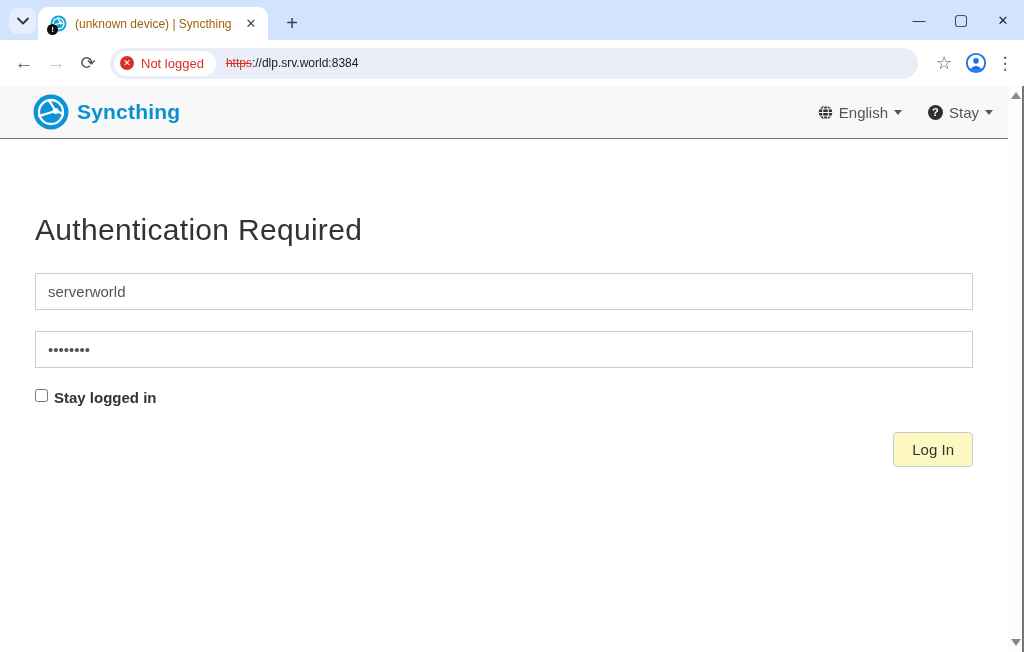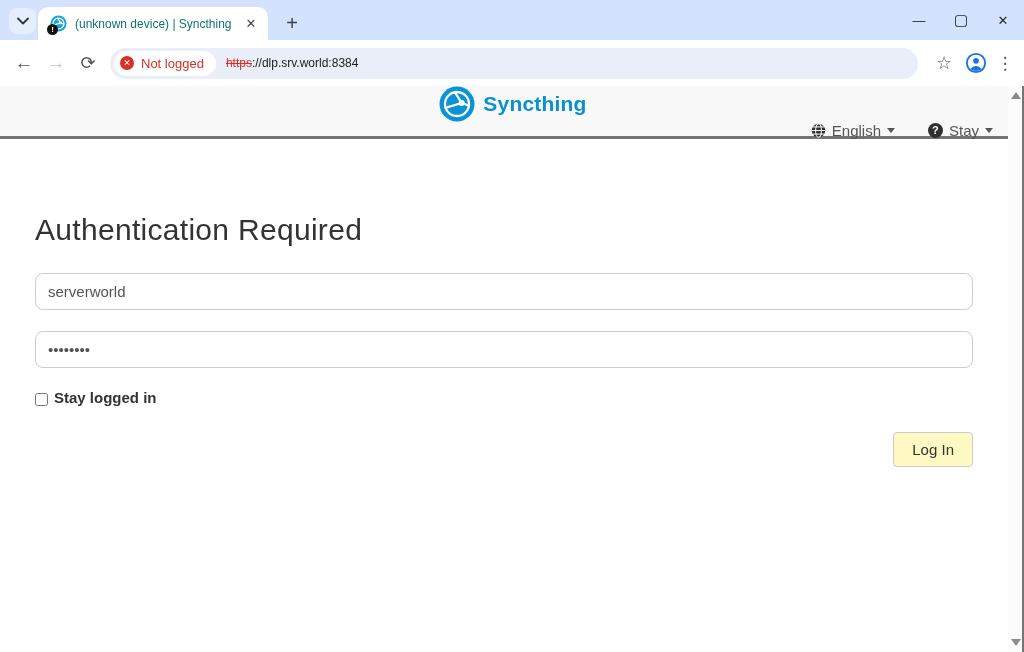--- a/index.html
+++ b/index.html
@@ -13,21 +13,21 @@
                    background:#e4eefc; border-radius:8px; display:flex; align-items:center;
                    justify-content:center; color:#30343a; cursor:pointer; }
   .tabsearch-btn svg { display:block; }
   .tab { position:absolute; left:38px; top:7px; width:230px; height:33px; background:#fff;
          border-radius:10px 10px 0 0; display:flex; align-items:center; padding:0 8px 0 12px; }
   .favicon { position:relative; width:17px; height:17px; flex:0 0 auto; margin-right:8px; }
   .favicon svg { display:block; }
   .fav-badge { position:absolute; left:-3px; bottom:-3px; width:11px; height:11px; background:#111;
                border-radius:50%; color:#fff; font-size:8px; font-weight:bold; line-height:11px;
                text-align:center; }
-  .tab-title { font-size:12px; color:#0f766e; white-space:nowrap; overflow:hidden; flex:1 1 auto; }
+  .tab-title { font-size:12px; color:#a16207; white-space:nowrap; overflow:hidden; flex:1 1 auto; }
   .tab-close { flex:0 0 auto; width:18px; height:18px; border-radius:50%; display:flex; align-items:center;
                justify-content:center; font-size:13px; color:#44474b; cursor:pointer; }
   .newtab-btn { position:absolute; left:278px; top:9px; width:28px; height:28px; display:flex;
                 align-items:center; justify-content:center; font-size:20px; color:#3c4043; cursor:pointer; }
   .win-controls { position:absolute; right:0; top:0; height:40px; display:flex; align-items:center; }
   .win-btn { width:42px; height:32px; display:flex; align-items:center; justify-content:center;
              font-size:13px; color:#1f2328; cursor:pointer; }
   .win-btn.max { font-size:15px; }
 
   
@@ -55,39 +55,39 @@
   
   .page { position:absolute; top:86px; left:0; right:0; bottom:0; background:#fff; }
   .scrollstrip { position:absolute; top:0; right:0; bottom:0; width:16px; background:#fcfcfc;
                  border-right:2px solid #757575; }
   .scroll-arrow { position:absolute; left:3px; width:0; height:0; border-left:5px solid transparent;
                   border-right:5px solid transparent; }
   .scroll-arrow.up { top:6px; border-bottom:7px solid #8a8a8a; }
   .scroll-arrow.down { bottom:6px; border-top:7px solid #8a8a8a; }
 
   .navbar { position:absolute; top:0; left:0; right:16px; height:53px; background:#f8f8f8;
-            border-bottom:3px solid #737373; display:flex; align-items:center; padding:0 15px 0 33px;flex-direction:column; }
+            border-bottom:1px solid #737373; display:flex; align-items:center; padding:0 15px 0 33px; }
   .brand { display:flex; align-items:center; cursor:pointer; }
   .brand svg { display:block; }
   .brand-name { margin-left:8px; color:#0891d1; font-size:21px; font-weight:bold; letter-spacing:.2px; }
-  .navbar-right { margin-left:auto; display:flex; align-items:center; gap:33px; }
+  .navbar-right { margin-left:auto; display:flex; align-items:center; gap:26px; }
   .nav-dd { display:flex; align-items:center; gap:6px; color:#555; font-size:15px; cursor:pointer; }
   .globe-icon { width:15px; height:15px; display:block; }
   .q-icon { width:15px; height:15px; border-radius:50%; background:#2f2f2f; color:#fff; font-size:11px;
             font-weight:bold; line-height:15px; text-align:center; }
   .caret { width:0; height:0; border:4px solid transparent; border-top:5px solid #555; margin-top:4px; }
 
   .content { position:absolute; top:53px; left:0; right:16px; bottom:0; padding:46px 35px 0 35px; }
   .page-title { font-size:30px; font-weight:400; color:#333; letter-spacing:.3px; margin-bottom:26px;margin-top:28px; }
   .form-label { display:block; font-size:15px; font-weight:bold; color:#333; margin-bottom:7px; }
-  .form-input { display:block; width:100%; height:37px; border:1px solid #ccc; border-radius:8px;
+  .form-input { display:block; width:100%; height:37px; border:1px solid #ccc; border-radius:0;
                 padding:0 12px; font-size:15px; color:#555; background:#fff; outline:none;
                 font-family:"Liberation Sans","DejaVu Sans",sans-serif; }
   .form-group { margin-bottom:21px; }
-  .check-row { display:flex; align-items:flex-end; margin-top:16px; }
+  .check-row { display:flex; align-items:flex-start; margin-top:16px; }
   .check-row input { width:13px; height:13px; margin:0 6px 0 0; }
   .check-label { font-size:15px; font-weight:bold; color:#333; }
   .btn-row { display:flex; justify-content:flex-end; margin-top:26px; }
   .login-btn { background:#fef9c3; border:1px solid #ccc; border-radius:4px; padding:8px 18px;
                font-size:15px; color:#333; cursor:pointer;
                font-family:"Liberation Sans","DejaVu Sans",sans-serif; }
 </style>
 </head>
 <body>
 

